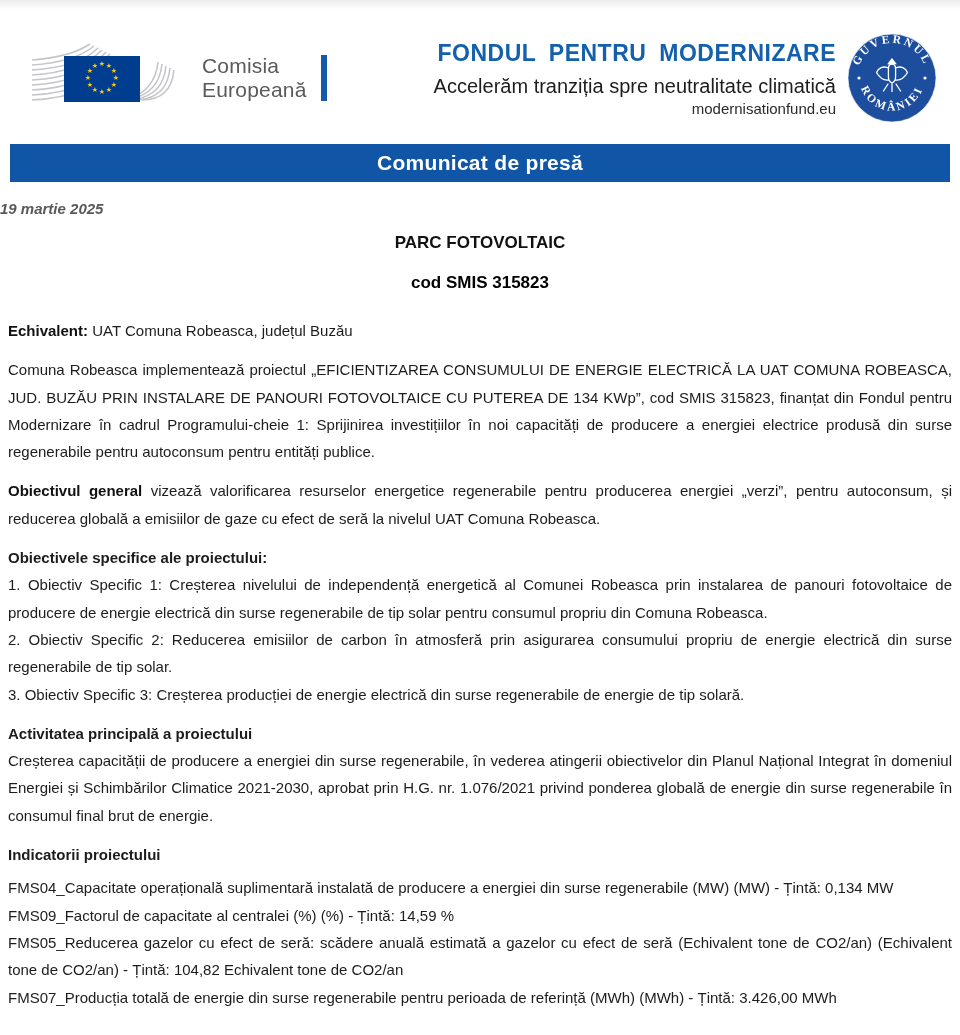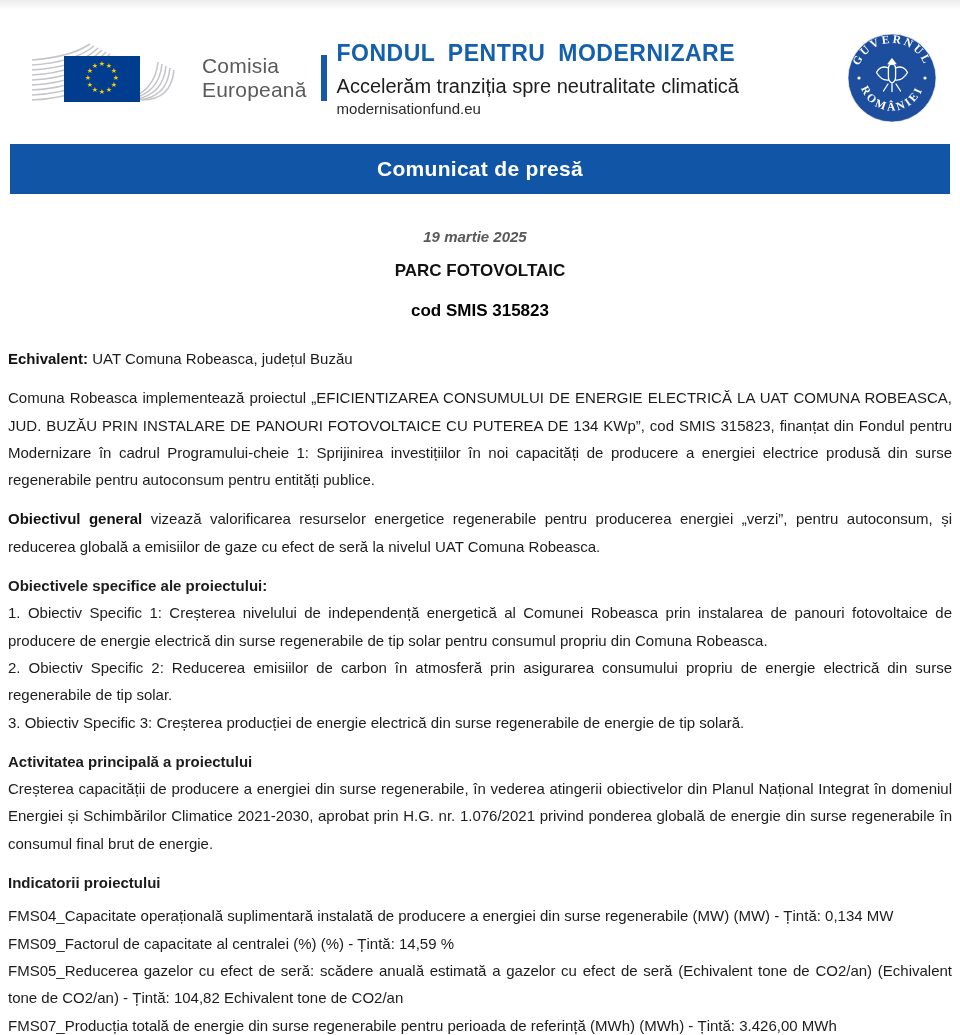--- a/index.html
+++ b/index.html
@@ -19,35 +19,35 @@
   .header{
     display:flex;align-items:center;justify-content:space-between;
     padding:18px 22px 10px 30px;height:100px;
   }
   .ec-logo{display:flex;align-items:center;}
   .ec-text{
     font-size:21px;color:#5a5a5a;line-height:1.15;margin-left:22px;
     letter-spacing:.2px;
   }
   .ec-bar{width:6px;height:46px;background:#1659a8;margin-left:14px;}
-  .fund-block{text-align:left;flex:1;padding:0 10px;}
+  .fund-block{text-align:right;flex:1;padding:0 10px;}
   .fund-title{
     color:#1560ad;font-weight:bold;font-size:23px;letter-spacing:.5px;
     word-spacing:6px;
   }
   .fund-sub{font-size:20px;color:#1d1d1d;margin-top:8px;}
   .fund-site{font-size:15px;color:#2a2a2a;margin-top:2px;}
   
   .banner{
-    margin:6px 10px 16px 10px;height:50px;background:#1156a6;
+    margin:6px 10px 0 10px;height:38px;background:#1156a6;
     display:flex;align-items:center;justify-content:center;
   }
   .banner-title{color:#ffffff;font-weight:bold;font-size:21px;letter-spacing:.3px;}
   
-  .date-row{text-align:center;padding:18px 10px 0 0;}
+  .date-row{text-align:left;padding:18px 10px 0 0;}
   .date{font-weight:bold;font-style:italic;font-size:15px;color:#595959;}
   
   .doc-title{
     text-align:center;font-weight:bold;font-size:17px;color:#111;
     margin-top:15px;
   }
   .doc-title2{
     text-align:center;font-weight:bold;font-size:17px;color:#000000;
     margin-top:20px;
   }

